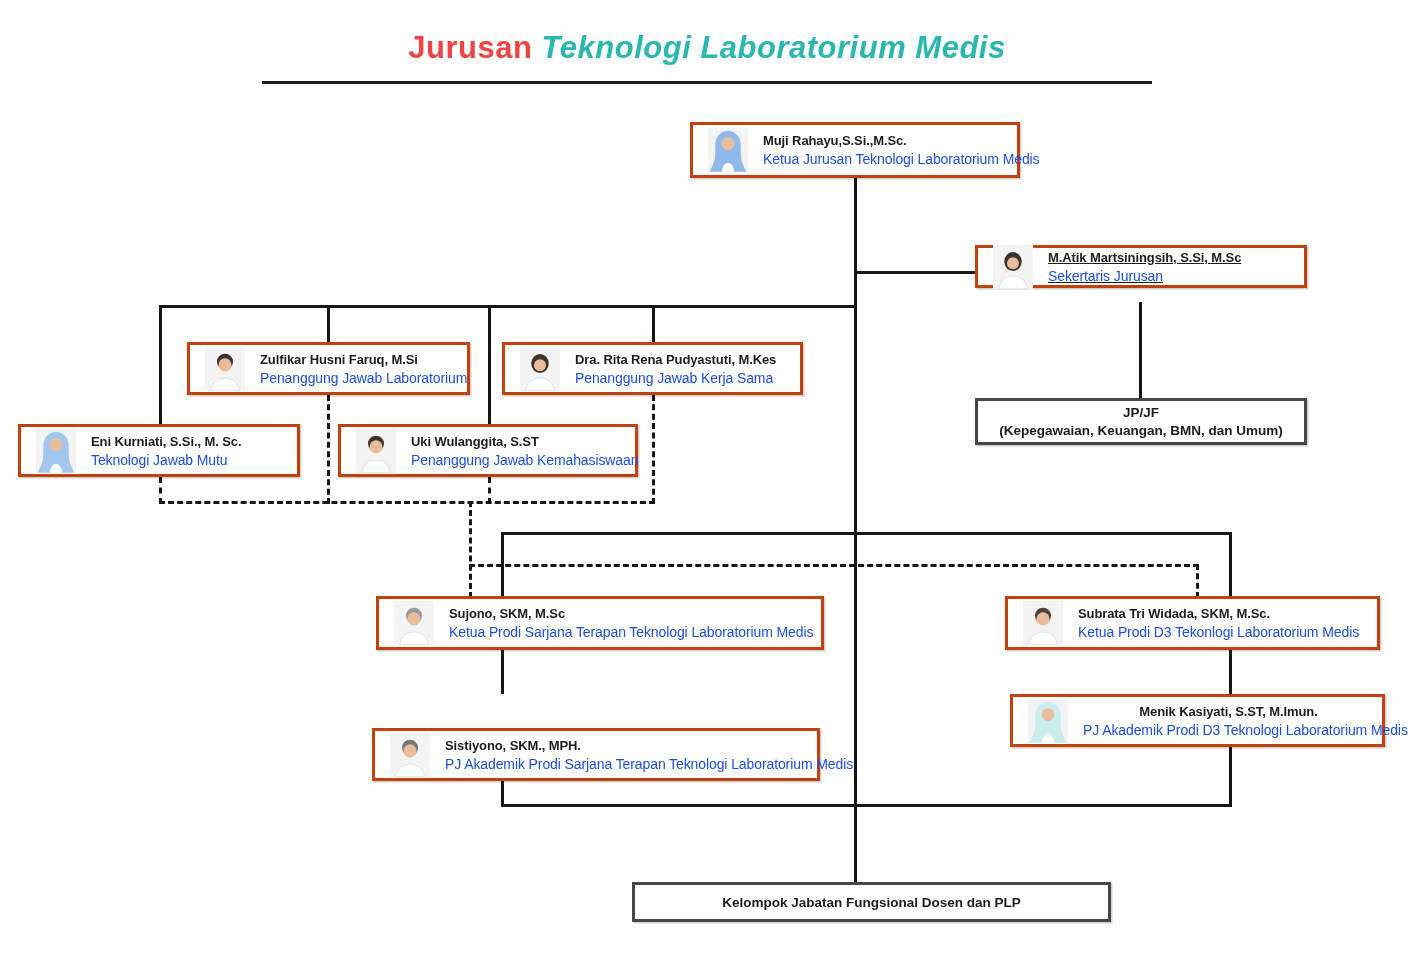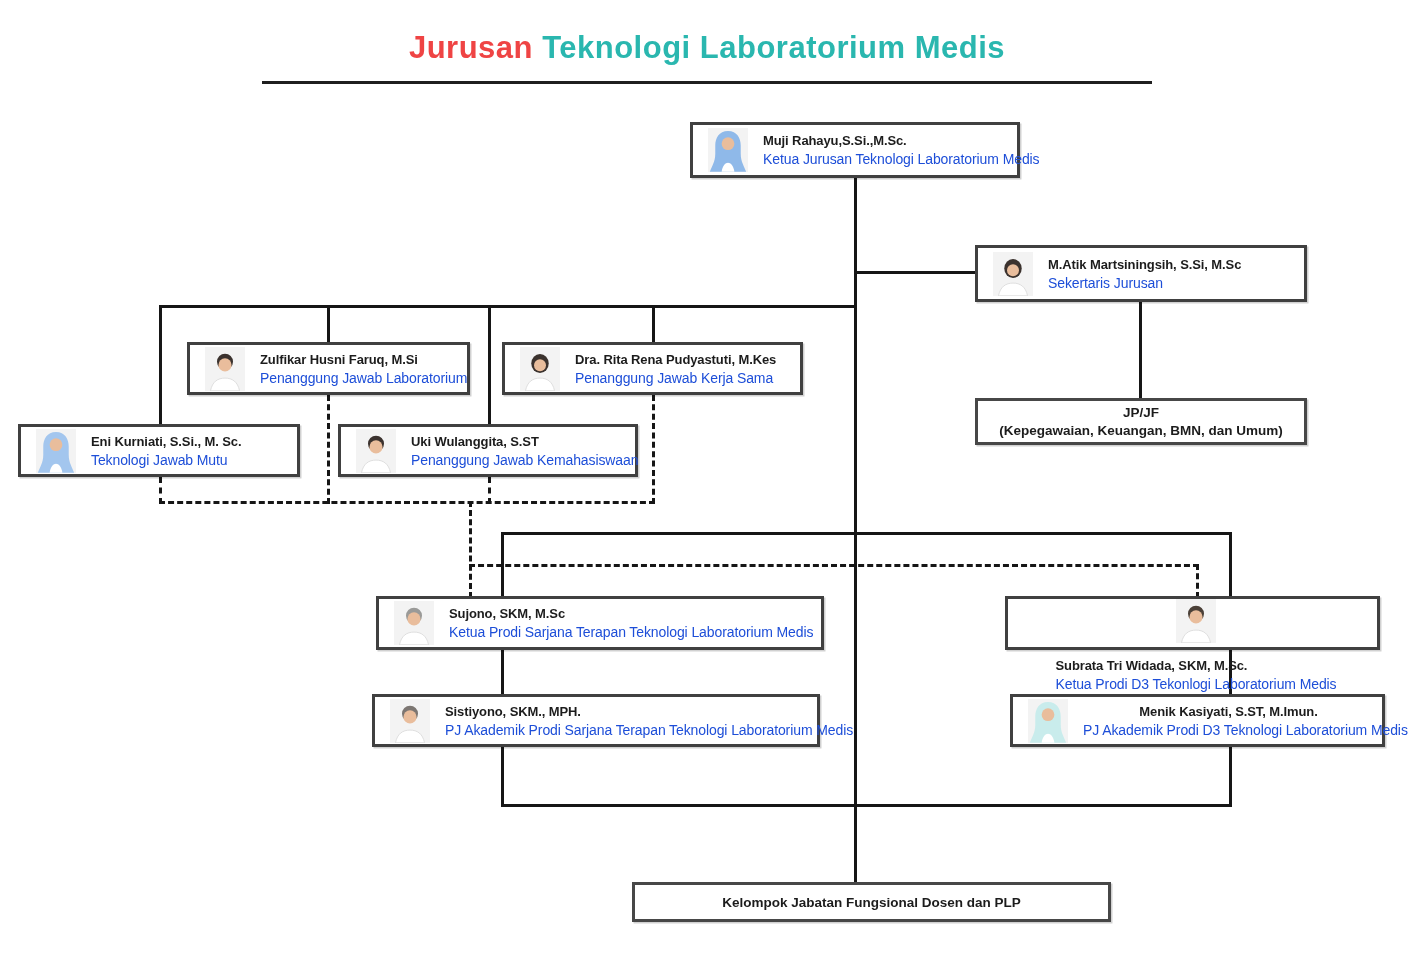--- a/index.html
+++ b/index.html
@@ -6,25 +6,25 @@
   #stage{
     position:relative;width:1414px;height:966px;background:#ffffff;overflow:hidden;
     font-family:"Liberation Sans","DejaVu Sans",sans-serif;color:#1c1c1c;
   }
   
   .title{
     position:absolute;left:262px;top:30px;width:890px;text-align:center;
     font-size:31px;font-weight:700;letter-spacing:.5px;white-space:nowrap;
   }
   .title .t-prefix{color:#ef4444;}
-  .title .t-main{color:#2ab7af;}
+  .title .t-main{color:#2ab7af;font-style:italic;}
   .title-underline{position:absolute;left:262px;top:81px;width:890px;height:3px;background:#1f1f1f;}
   
   .pbox{
-    position:absolute;background:#fff;border:3px solid #404040;box-sizing:border-box;
+    position:absolute;background:#fff;border:3px solid #c2410c;box-sizing:border-box;
     display:flex;align-items:center;gap:15px;padding:0 8px 0 15px;
     box-shadow:1.5px 1.5px 0 rgba(0,0,0,.18);
   }
   .avatar{flex:0 0 auto;width:40px;height:44px;background:#f3f3f3;display:block;overflow:hidden;}
   .avatar svg{display:block;width:100%;height:100%;}
   .ptext{display:flex;flex-direction:column;gap:3px;min-width:0;}
   .pname{font-size:13px;font-weight:700;white-space:nowrap;letter-spacing:-.1px;}
   .prole{font-size:14px;font-weight:400;white-space:nowrap;letter-spacing:-.1px;color:#1d4ed8;}
   
   .lbox{
@@ -85,21 +85,21 @@
           <circle cx="22" cy="17" r="7" fill="#e9bd9c"></circle>
           <path d="M15 48 C16 41 19 38 22 38 C25 38 28 41 29 48 Z" fill="#ffffff"></path>
         </svg>
       </span>
     <span class="ptext">
       <span class="pname">Muji Rahayu,S.Si.,M.Sc.</span>
       <span class="prole">Ketua Jurusan Teknologi Laboratorium Medis</span>
     </span>
   </div>
 
-  <div class="pbox" style="left:975px;top:245px;width:332px;height:57px;">
+  <div class="pbox" style="left:975px;top:245px;width:332px;height:43px;text-decoration:underline;">
     <span class="avatar">
         <svg viewBox="0 0 44 48" xmlns="http://www.w3.org/2000/svg">
           <rect width="44" height="48" fill="#f3f3f3"></rect>
           <ellipse cx="22" cy="18" rx="9.6" ry="10.4" fill="#3b322e"></ellipse>
           <circle cx="22" cy="20" r="6.6" fill="#e9bd9c"></circle>
           <path d="M6 48 C8 38 14 34 22 34 C30 34 36 38 38 48 Z" fill="#ffffff" stroke="#dcdcdc" stroke-width="1"></path>
         </svg>
       </span>
     <span class="ptext">
       <span class="pname">M.Atik Martsiningsih, S.Si, M.Sc</span>
@@ -180,36 +180,36 @@
           <circle cx="22" cy="19.5" r="7.2" fill="#e9bd9c"></circle>
           <path d="M6 48 C8 38 14 34 22 34 C30 34 36 38 38 48 Z" fill="#ffffff" stroke="#dcdcdc" stroke-width="1"></path>
         </svg>
       </span>
     <span class="ptext">
       <span class="pname">Sujono, SKM, M.Sc</span>
       <span class="prole">Ketua Prodi Sarjana Terapan Teknologi Laboratorium Medis</span>
     </span>
   </div>
 
-  <div class="pbox" style="left:1005px;top:596px;width:375px;height:54px;flex-direction:column;">
+  <div class="pbox" style="left:1005px;top:596px;width:375px;height:54px;">
     <span class="avatar">
         <svg viewBox="0 0 44 48" xmlns="http://www.w3.org/2000/svg">
           <rect width="44" height="48" fill="#f3f3f3"></rect>
           <circle cx="22" cy="16" r="8.8" fill="#4b4038"></circle>
           <circle cx="22" cy="19.5" r="7.2" fill="#e9bd9c"></circle>
           <path d="M6 48 C8 38 14 34 22 34 C30 34 36 38 38 48 Z" fill="#ffffff" stroke="#dcdcdc" stroke-width="1"></path>
         </svg>
       </span>
     <span class="ptext">
       <span class="pname">Subrata Tri Widada, SKM, M.Sc.</span>
       <span class="prole">Ketua Prodi D3 Tekonlogi Laboratorium Medis</span>
     </span>
   </div>
 
-  <div class="pbox" style="left:372px;top:694px;width:448px;height:53px;">
+  <div class="pbox" style="left:372px;top:728px;width:448px;height:53px;">
     <span class="avatar">
         <svg viewBox="0 0 44 48" xmlns="http://www.w3.org/2000/svg">
           <rect width="44" height="48" fill="#f3f3f3"></rect>
           <circle cx="22" cy="16" r="8.8" fill="#7c7672"></circle>
           <circle cx="22" cy="19.5" r="7.2" fill="#e9bd9c"></circle>
           <path d="M6 48 C8 38 14 34 22 34 C30 34 36 38 38 48 Z" fill="#ffffff" stroke="#dcdcdc" stroke-width="1"></path>
         </svg>
       </span>
     <span class="ptext">
       <span class="pname">Sistiyono, SKM., MPH.</span>

